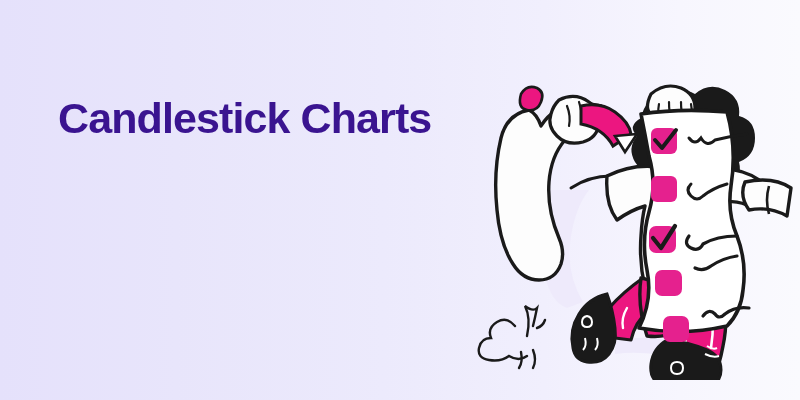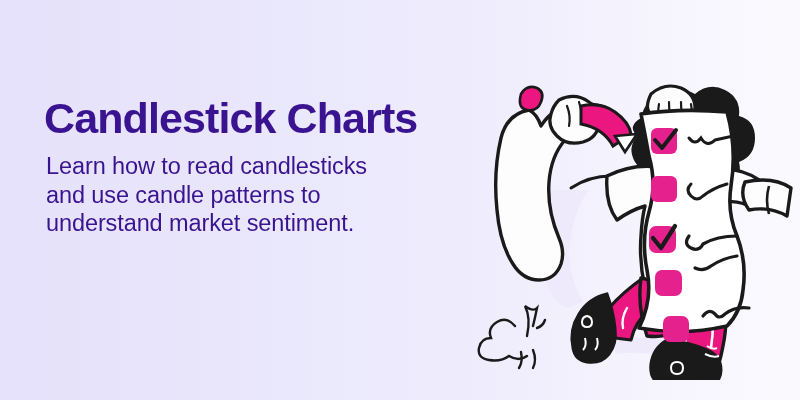--- a/index.html
+++ b/index.html
@@ -21,21 +21,21 @@
         #e8e5fb 22%,
         #eceafc 48%,
         #f1effd 68%,
         #f7f6fe 85%,
         #fafafe 100%);
     overflow: hidden;
   }
   
   #text-block {
     position: absolute;
-    left: 44px;
+    left: 58px;
     top: 94px;
     width: 400px;
   }
   #page-title {
     margin: 0;
     font-size: 43px;
     line-height: 48px;
     font-weight: bold;
     letter-spacing: -0.9px;
     color: #3a1490;
@@ -63,25 +63,20 @@
     height: 340px;
   }
 </style>
 </head>
 <body>
 
 <div id="banner">
 
   <div id="text-block">
     <h1 id="page-title">Candlestick Charts</h1>
-    <p id="page-subtitle">
-      <span>Learn how to read candlesticks</span><br>
-      <span>and use candle patterns to</span><br>
-      <span>understand market sentiment.</span>
-    </p>
   </div>
 
   <div id="illustration">
     <svg viewBox="0 0 345 340" xmlns="http://www.w3.org/2000/svg">
 
       <g>
         <path d="M94 150 q-14 40 -4 86 q6 26 22 32 l16 -6 q-18 -30 -12 -66 q5 -30 18 -46 z" fill="#eeeafb"></path>
         <path d="M160 300 q40 -6 72 4 l-2 16 q-38 -10 -70 -6 z" fill="#eeeafb"></path>
       </g>
 

